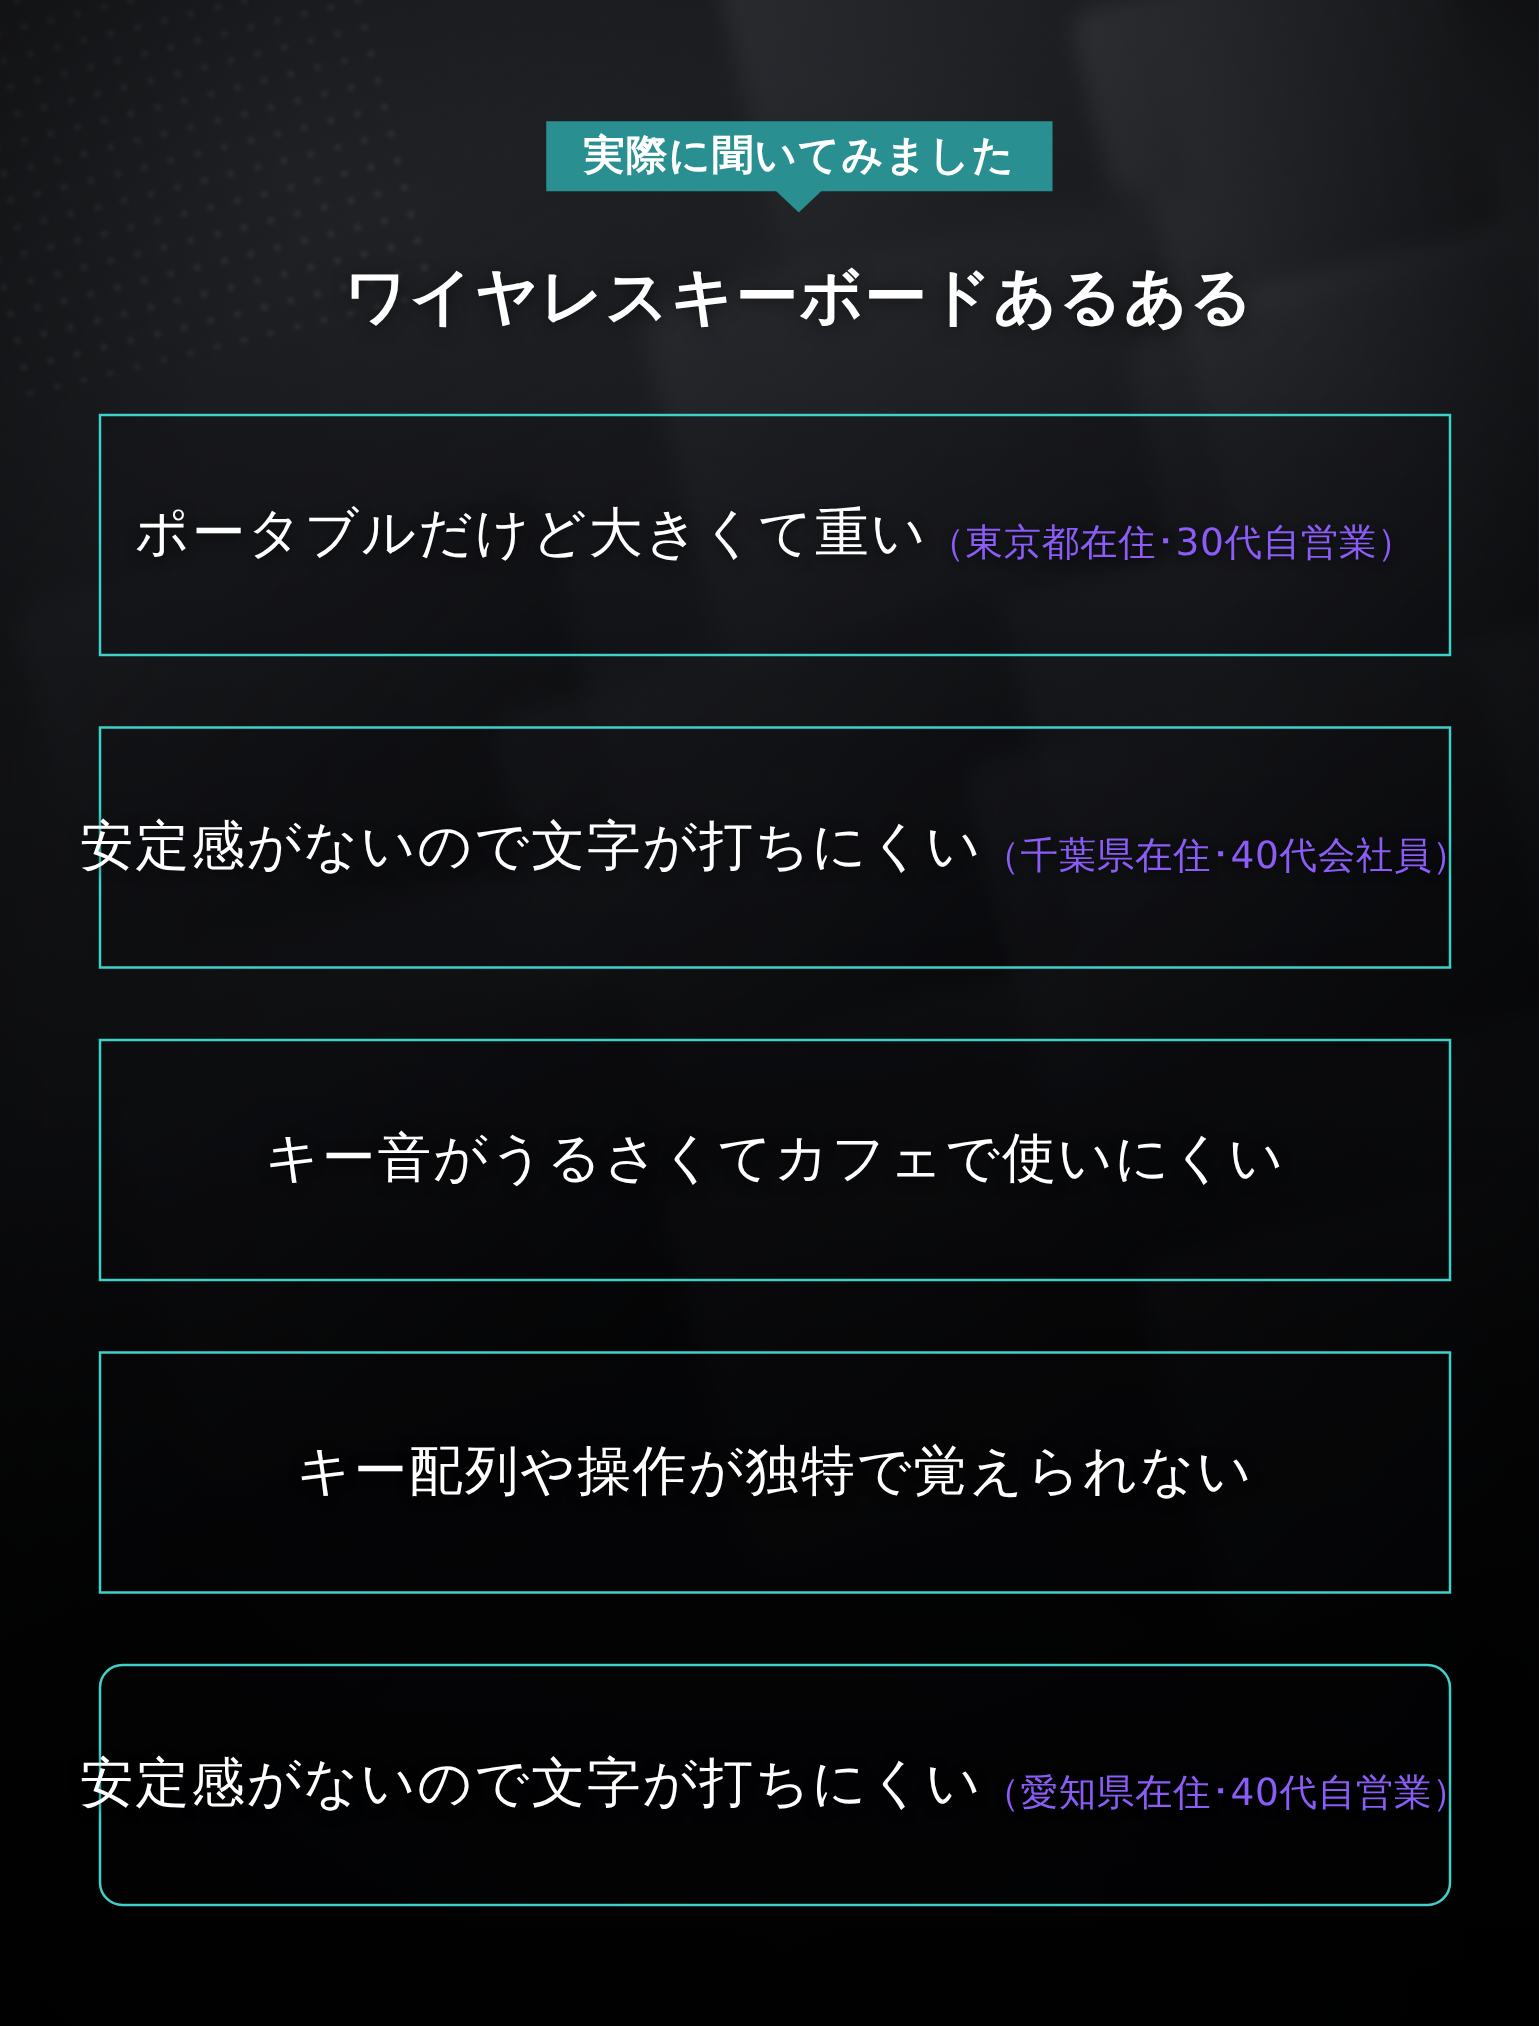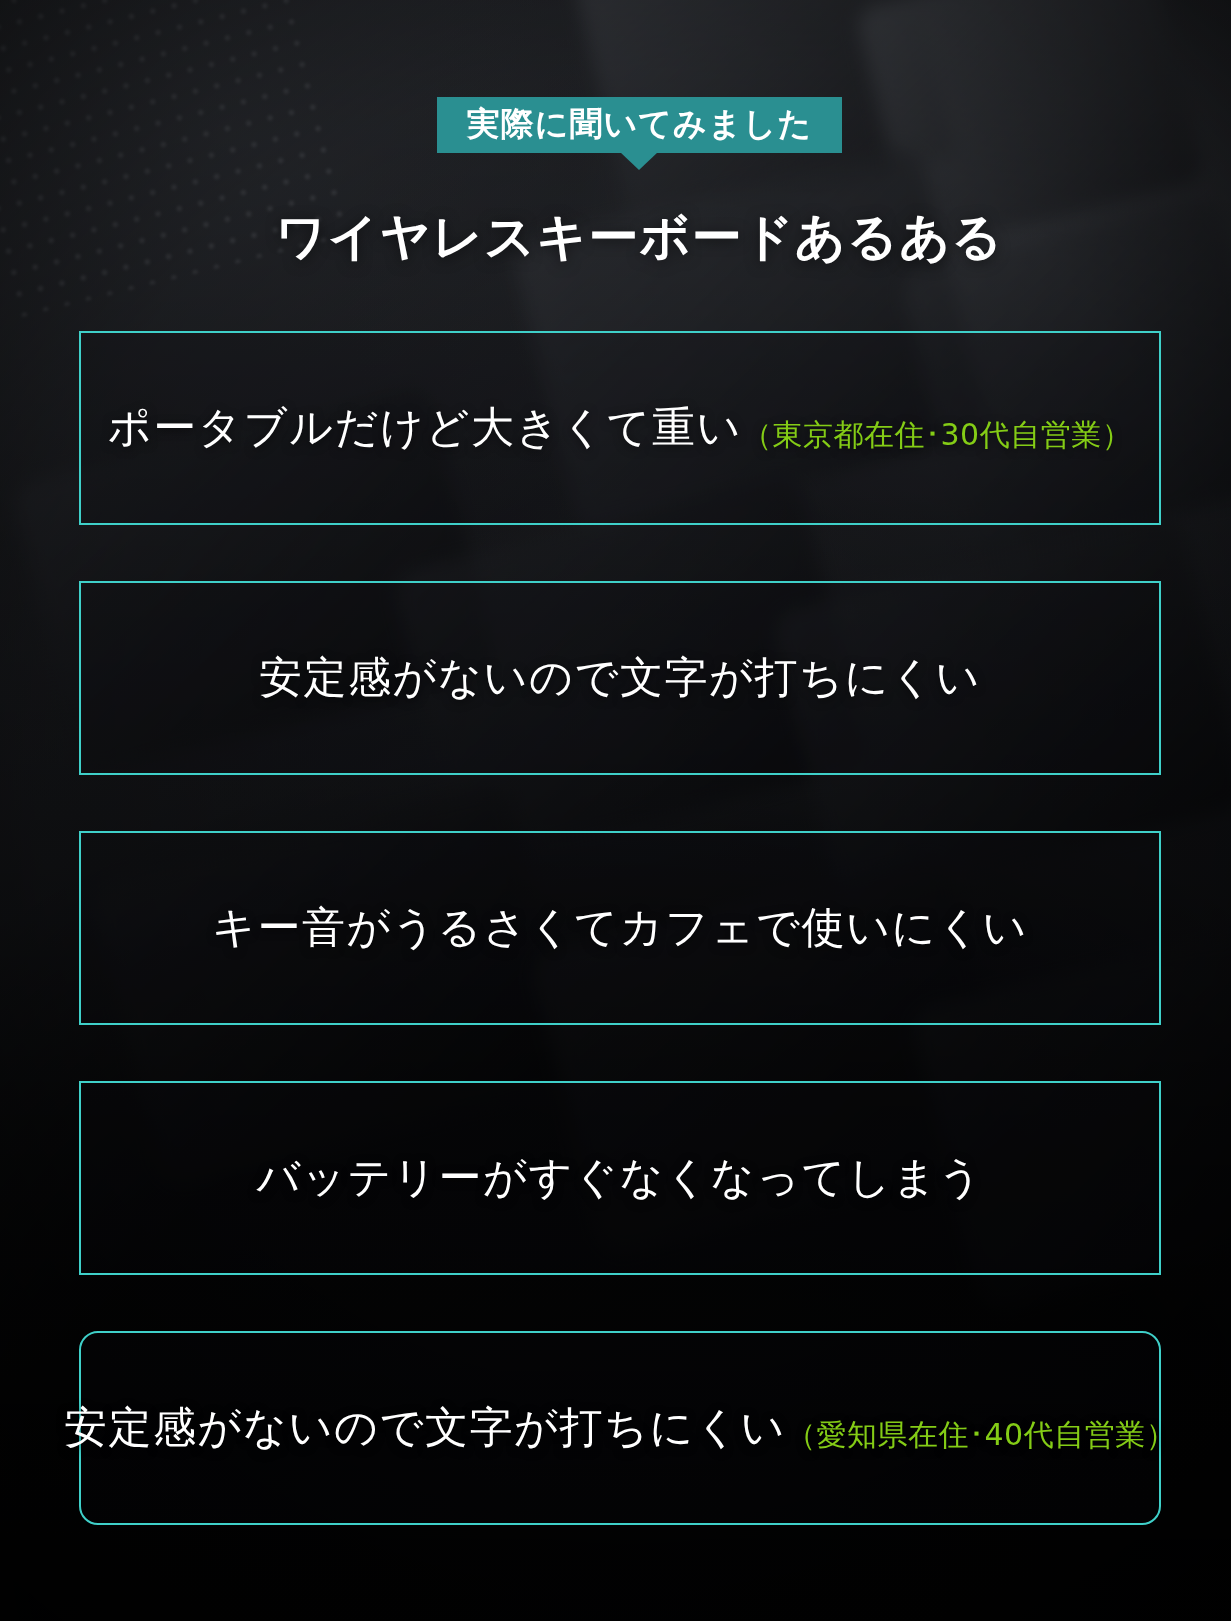--- a/index.html
+++ b/index.html
@@ -157,21 +157,21 @@
     font-size: 43px;
     font-weight: 500;
     letter-spacing: 1.5px;
     line-height: 1.2;
     text-align: center;
     text-shadow: 0 2px 10px rgba(0,0,0,0.6);
     white-space: nowrap;
   }
   .card-sub {
     margin-top: 14px;
-    color: #84cc16;
+    color: #8b5cf6;
     font-size: 30px;
     font-weight: 400;
     letter-spacing: 0.5px;
     line-height: 1.2;
     text-align: center;
     text-shadow: 0 2px 8px rgba(0,0,0,0.6);
     white-space: nowrap;
   }
 </style>
 </head>
@@ -205,28 +205,29 @@
 
     <div class="cards">
 
       <div class="card">
         <div class="card-title">ポータブルだけど大きくて重い</div>
         <div class="card-sub">（東京都在住･30代自営業）</div>
       </div>
 
       <div class="card">
         <div class="card-title">安定感がないので文字が打ちにくい</div>
+        <div class="card-sub">（千葉県在住･40代会社員）</div>
       </div>
 
       <div class="card">
         <div class="card-title">キー音がうるさくてカフェで使いにくい</div>
       </div>
 
       <div class="card">
-        <div class="card-title">バッテリーがすぐなくなってしまう</div>
+        <div class="card-title">キー配列や操作が独特で覚えられない</div>
       </div>
 
       <div class="card">
         <div class="card-title">安定感がないので文字が打ちにくい</div>
         <div class="card-sub">（愛知県在住･40代自営業）</div>
       </div>
 
     </div>
   </div>
 </div>

